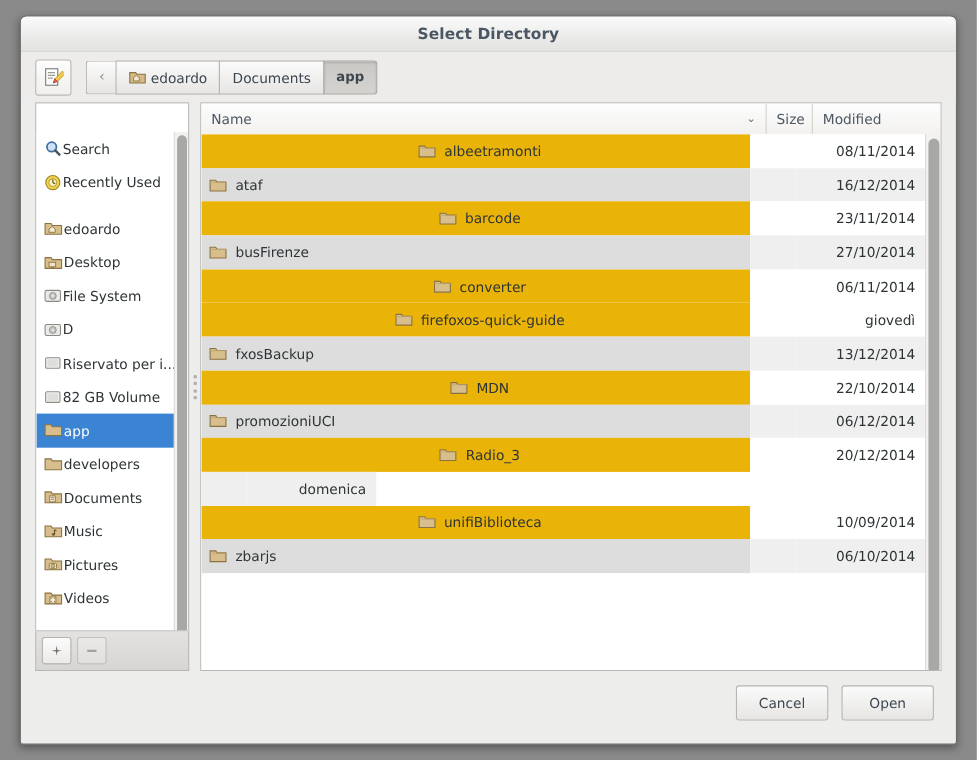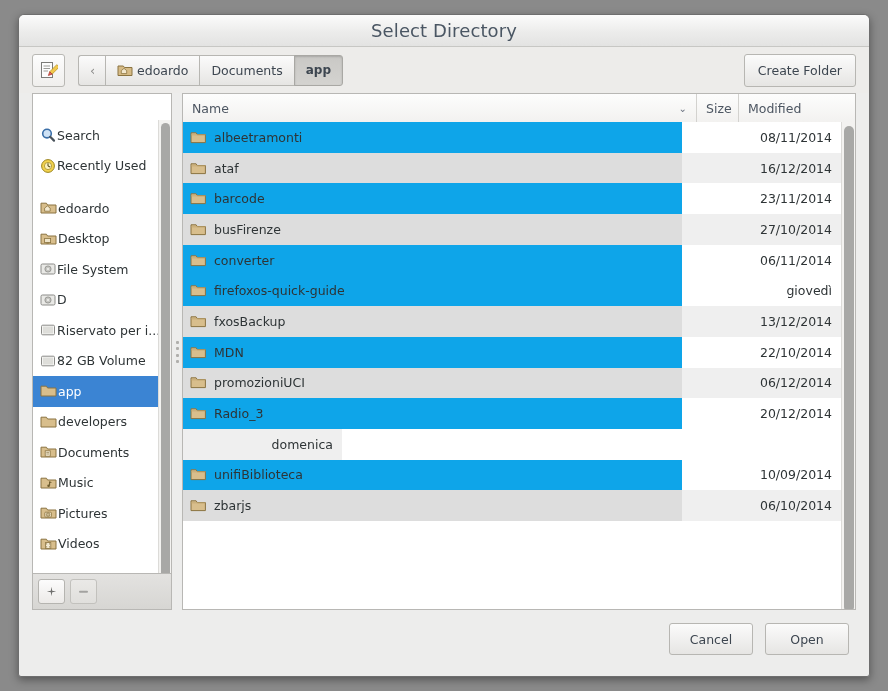--- a/index.html
+++ b/index.html
@@ -34,22 +34,22 @@
     flex: 0 0 32px;
     background: linear-gradient(to bottom, #fbfbfb 0%, #ececeb 55%, #e3e3e2 100%);
     border-bottom: 1px solid #c7c7c4;
     border-radius: 5px 5px 0 0;
     display: flex;
     align-items: center;
     justify-content: center;
     position: relative;
   }
   #titlebar .title {
-    font-size: 18px;
-    font-weight: normal;
+    font-size: 14px;
+    font-weight: bold;
     color: #4a5663;
     letter-spacing: .1px;
   }
 
   
   #toolbar {
     flex: 0 0 46px;
     display: flex;
     align-items: center;
     padding: 0 13px;
@@ -274,21 +274,21 @@
   }
   .frow .c-size { flex: 0 0 42px; height: 100%; }
   .frow .c-mod  {
     flex: 0 0 117px;
     height: 100%;
     display: flex;
     align-items: center;
     justify-content: flex-end;
     padding-right: 9px;
   }
-  .frow.even .c-name { background: #0ea5e9; }
+  .frow.even .c-name { background: #eab308; justify-content: center; }
   .frow.even .c-size, .frow.even .c-mod { background: #ffffff; }
   .frow.odd  .c-name { background: #dddddd; }
   .frow.odd  .c-size, .frow.odd .c-mod { background: #efefef; }
   .frow .fname { margin-left: 7px; }
 
   #fl-scroll {
     position: absolute;
     top: 28px; right: 0; width: 14px; bottom: 0;
     background: #f3f2f0;
     border-left: 1px solid #dcdbd8;
@@ -356,23 +356,20 @@
     </div>
 
     <div class="btn crumb">
       <span>Documents</span>
     </div>
 
     <div class="btn crumb active">
       <span>app</span>
     </div>
 
-    <div class="btn" id="create-folder-btn">
-      <span>Create Folder</span>
-    </div>
   </div>
 
   <div id="body">
 
     <div id="sidebar-pane">
       <div id="places-frame">
         <div id="places-list">
             <div class="place">
               <span class="ico"><svg width="16" height="16" viewBox="0 0 16 16">
                   <circle cx="7" cy="6.6" r="4.3" fill="#cfe2f5" stroke="#3b6fa8" stroke-width="1.6"></circle>

